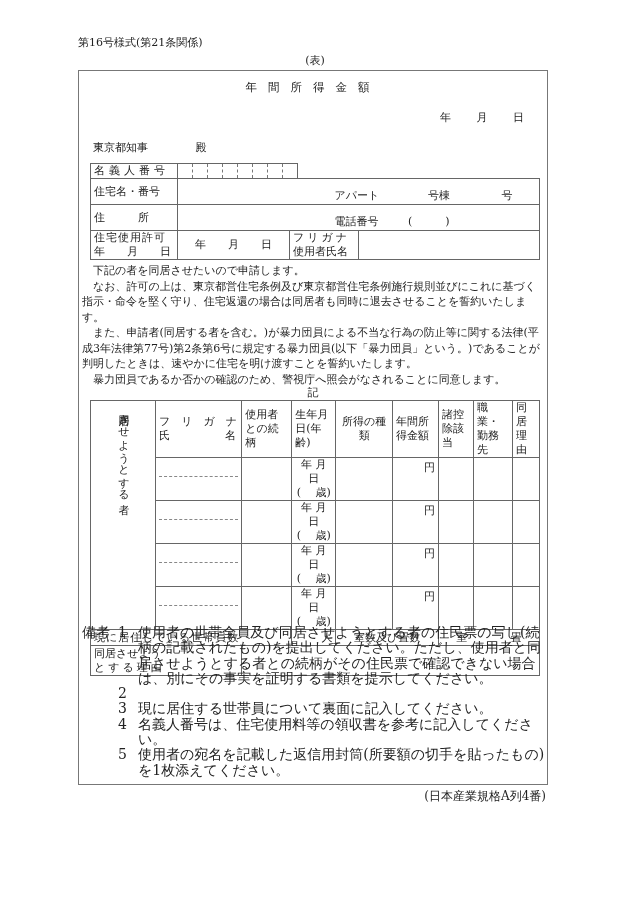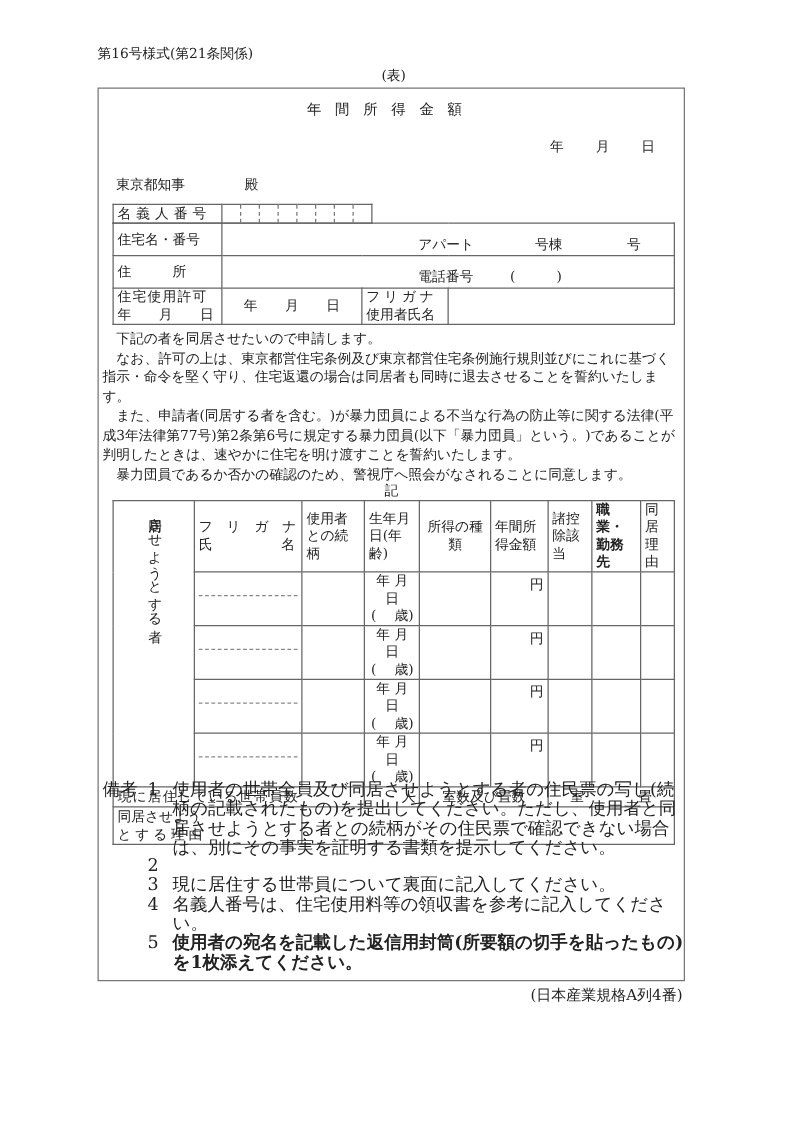--- a/index.html
+++ b/index.html
@@ -140,21 +140,21 @@
     <td class="vert" rowspan="5">同居させようとする者</td>
     <td style="width:82px;">
       <div style="text-align:justify;">フ　リ　ガ　ナ</div>
       <div>氏　　　　　名</div>
     </td>
     <td style="width:50px;">使用者との続柄</td>
     <td style="width:42px;">生年月日(年齢)</td>
     <td style="width:58px; text-align:center;">所得の種類</td>
     <td style="width:45px;">年間所得金額</td>
     <td style="width:32px;">諸控除該当</td>
-    <td style="width:34px;font-weight:bold;">職業・勤務先</td>
+    <td style="width:34px;">職業・勤務先</td>
     <td style="width:22px;">同居理由</td>
   </tr>
   <tr class="body">
     <td>
           <div class="dashrow" style="margin-top:0; position:relative; top:-3px;"></div>
         </td>
     <td></td>
     <td class="bday">
           <div>年 月 日</div>
           <div>(　 歳)</div>
@@ -245,17 +245,17 @@
     <div class="txt" style="padding-left:6px;">現に居住する世帯員について裏面に記入してください。</div>
   </div>
   <div class="row">
     <div class="bikou"></div>
     <div class="num">4</div>
     <div class="txt" style="padding-left:6px;">名義人番号は、住宅使用料等の領収書を参考に記入してください。</div>
   </div>
   <div class="row">
     <div class="bikou"></div>
     <div class="num">5</div>
-    <div class="txt" style="padding-left:6px;font-weight:bold;">使用者の宛名を記載した返信用封筒(所要額の切手を貼ったもの)を1枚添えてください。</div>
+    <div class="txt" style="padding-left:6px;">使用者の宛名を記載した返信用封筒(所要額の切手を貼ったもの)を1枚添えてください。</div>
   </div>
 </div>
 
 <div class="abs jis">(日本産業規格A列4番)</div>
 
 </body></html>

